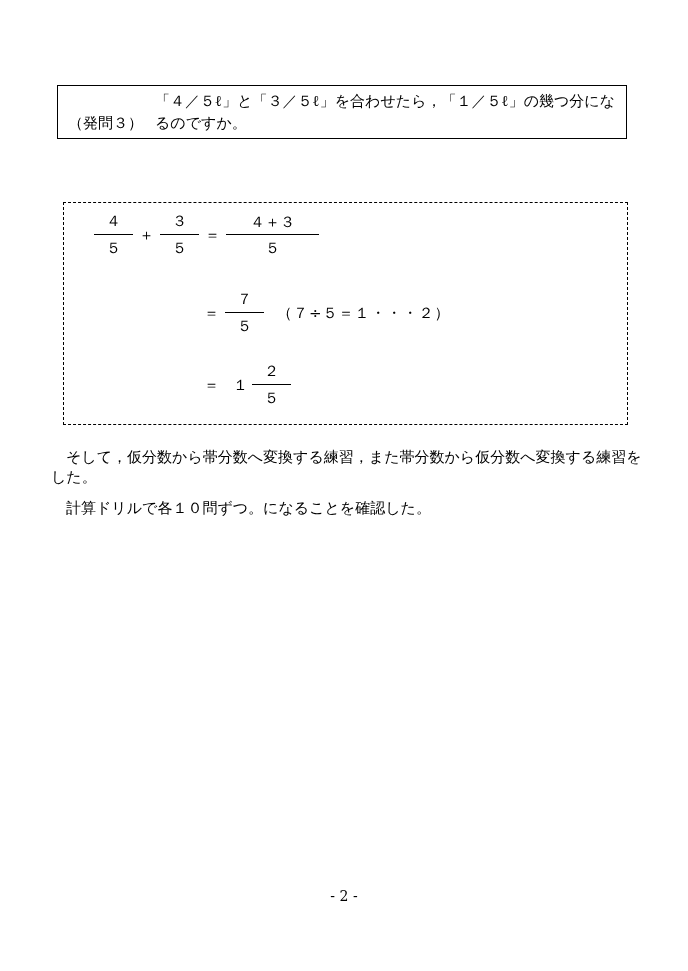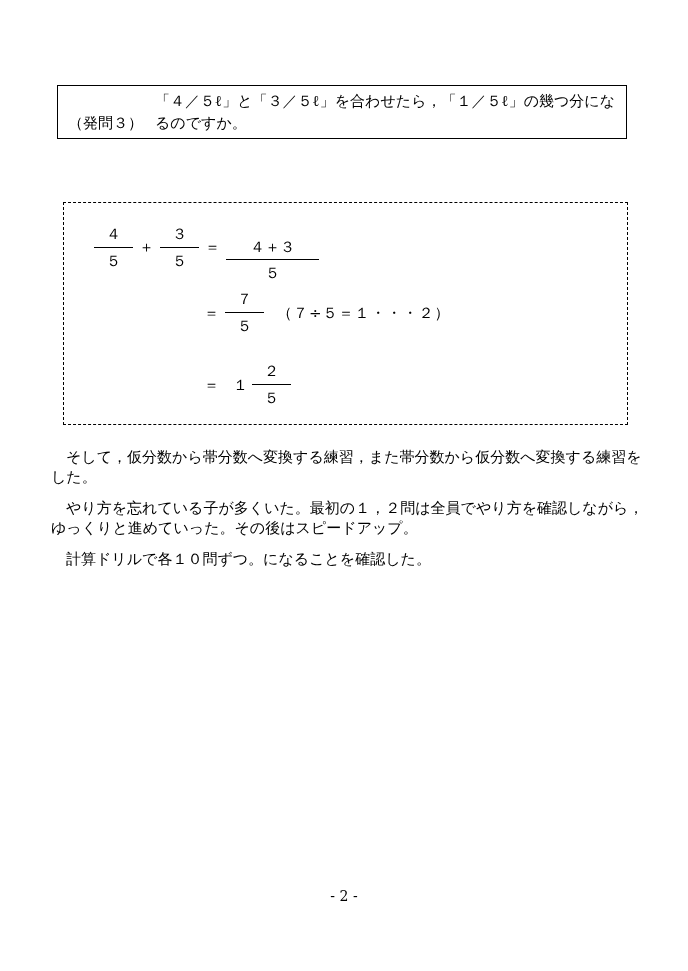--- a/index.html
+++ b/index.html
@@ -91,21 +91,21 @@
     align-items: center;
     text-align: center;
   }
   .frac .num {
     padding: 0 12px 3px 12px;
     border-bottom: 1px solid #000000;
   }
   .frac .den {
     padding: 3px 12px 0 12px;
   }
-  .frac-wide .num { padding: 0 24px 2px 24px; margin-top: 26px; }
+  .frac-wide .num { padding: 0 24px 2px 24px; }
   .frac-wide .den { padding: 3px 24px 0 24px; }
   .op { margin: 0 6px; }
   .whole { margin: 0 4px 0 8px; }
   .note { margin-left: 13px; letter-spacing: 1px; }
 
   
   .footer {
     position: absolute;
     left: 0;
     top: 888px;
@@ -161,20 +161,18 @@
         <span class="num">２</span>
         <span class="den">５</span>
       </span>
     </div>
 
   </div>
 
   <div class="paras">
     <div class="para">　そして，仮分数から帯分数へ変換する練習，また帯分数から仮分数へ変換する練習を
 した。</div>
-    <div class="para">　やり方を忘れている子が多くいた。最初の１，２問は全員でやり方を確認しながら，
-ゆっくりと進めていった。その後はスピードアップ。</div>
     <div class="para">　計算ドリルで各１０問ずつ。になることを確認した。</div>
   </div>
 
   <div class="footer">- 2 -</div>
 
 </div>
 
 </body></html>

